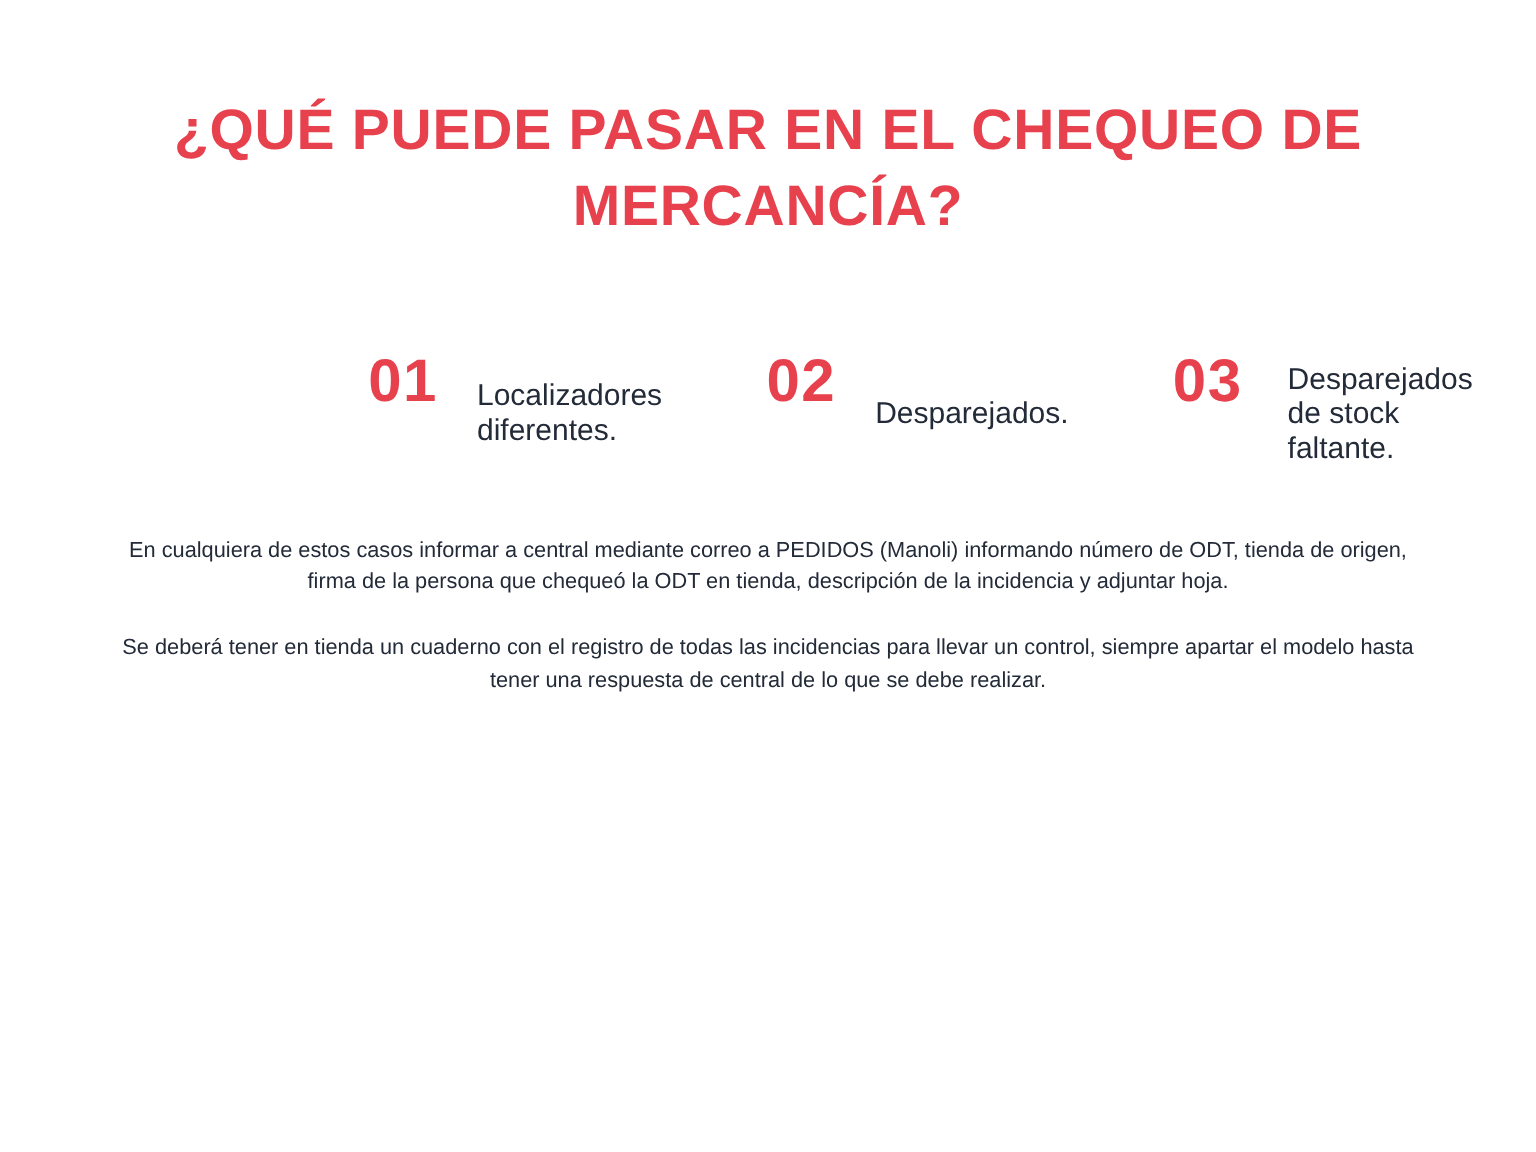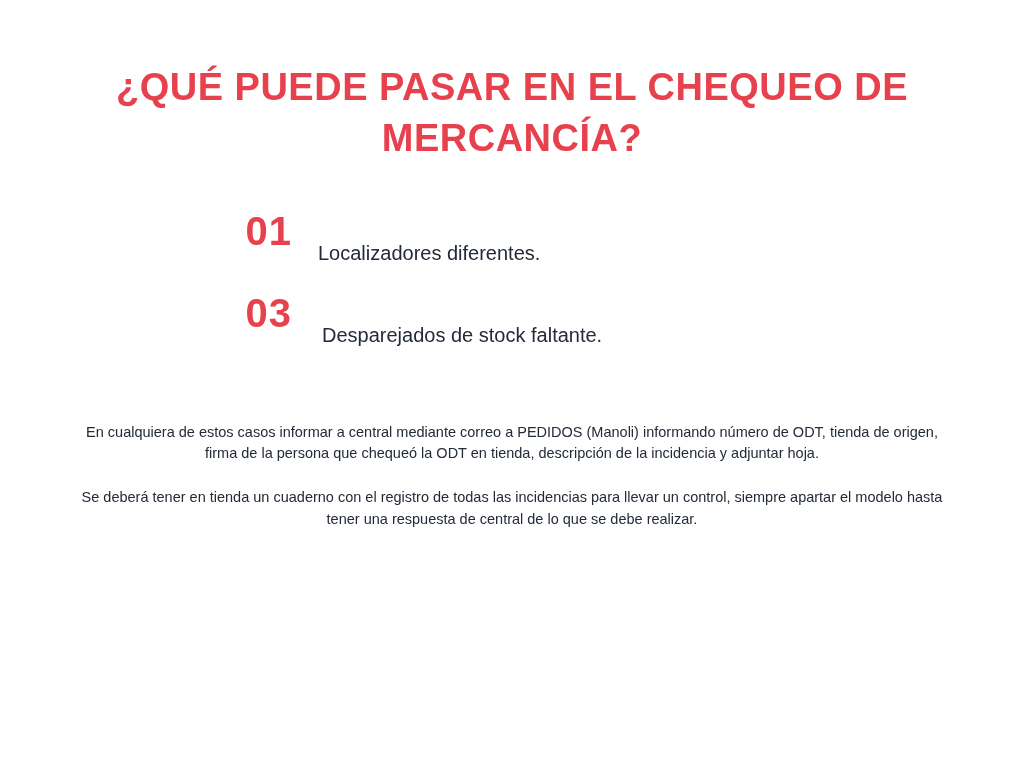--- a/index.html
+++ b/index.html
@@ -29,21 +29,21 @@
     color: #e8414e;
     font-weight: bold;
     font-size: 38px;
     line-height: 1.35;
     letter-spacing: 0.5px;
   }
   .list {
     margin-top: 34px;
     width: 640px;
     display: flex;
-    flex-direction: column;
+    flex-direction: row;
     gap: 16px;
   }
   .list-item {
     display: flex;
     align-items: center;
     gap: 22px;
     padding-left: 8px;
   }
   .item-number {
     color: #e8414e;
@@ -71,38 +71,42 @@
     flex-direction: column;
     gap: 22px;
   }
   .note {
     color: #232b39;
     font-size: 14.5px;
     line-height: 1.5;
     text-align: center;
     font-weight: 500;
   }
-  .note-1 { width: 880px; align-self: center; margin-top: 29px; }
+  .note-1 { width: 880px; align-self: center; }
   .note-2 { width: 880px; align-self: center; }
   .note-3 { width: 860px; align-self: center; }
 </style>
 </head>
 <body>
 
 <div class="slide">
 
   <div class="title">¿QUÉ PUEDE PASAR EN EL CHEQUEO DE MERCANCÍA?</div>
 
   <div class="list">
 
     <div class="list-item li-1">
       <span class="item-number">01</span>
       <span class="item-label">Localizadores diferentes.</span>
     </div>
 
+    <div class="list-item li-2">
+      <span class="item-number">02</span>
+      <span class="item-label">Desparejados.</span>
+    </div>
 
     <div class="list-item li-3">
       <span class="item-number">03</span>
       <span class="item-label">Desparejados de stock faltante.</span>
     </div>
 
 
   </div>
 
   <div class="notes">

